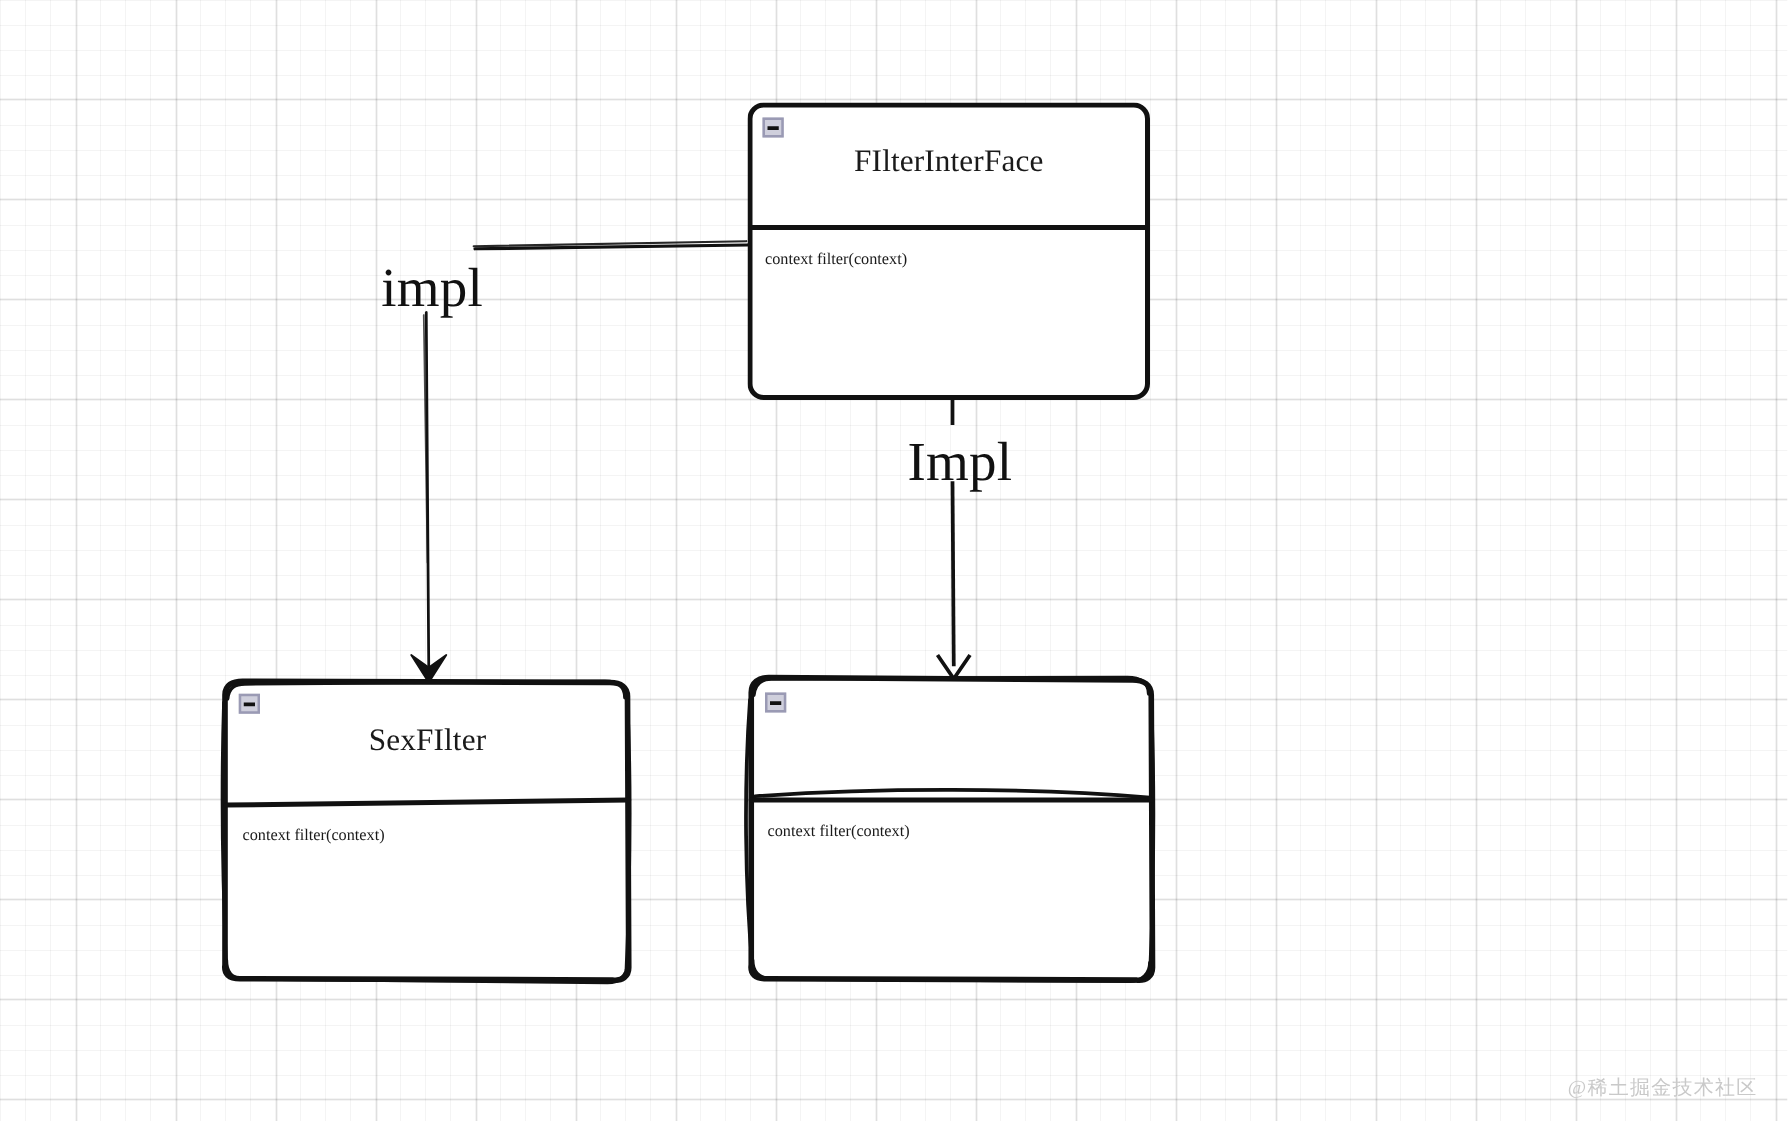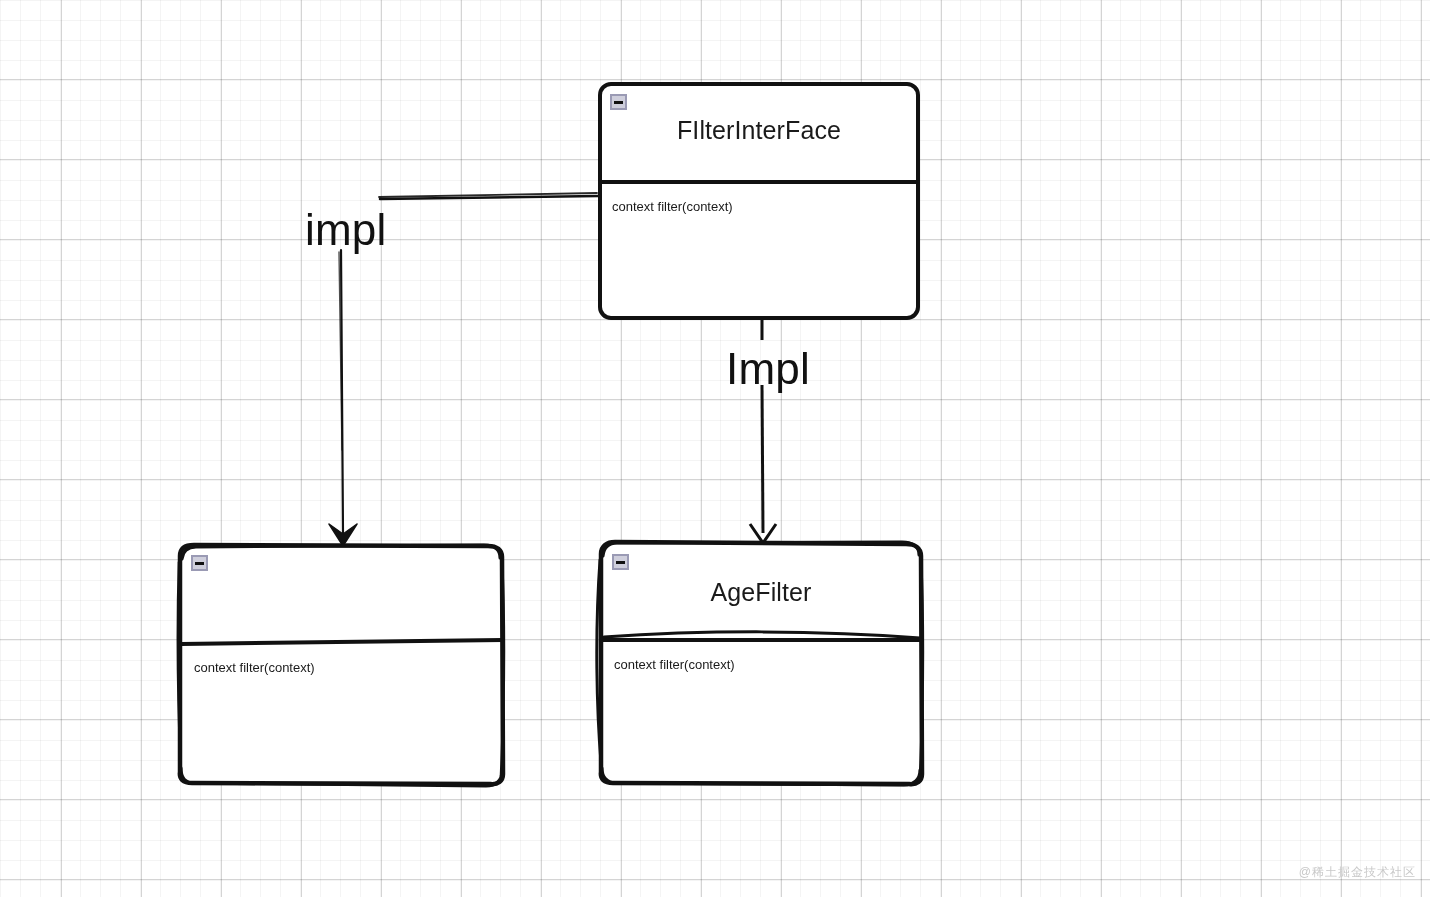--- a/index.html
+++ b/index.html
@@ -23,21 +23,21 @@
     background-size:
       20px 20px,
       20px 20px,
       80px 80px,
       80px 80px;
     background-position:
       0px 0px,
       0px 0px,
       -19px -1px,
       -19px -1px;
-    font-family: Liberation Sans, sans-serif;
+    font-family: Liberation Serif, serif;
   }
 
   #edges {
     position: absolute;
     left: 0;
     top: 0;
     width: 1430px;
     height: 897px;
     pointer-events: none;
   }
@@ -97,23 +97,23 @@
   .edge-label {
     position: absolute;
     font-size: 44px;
     color: #111111;
     white-space: nowrap;
     letter-spacing: 0.2px;
   }
 
   .watermark {
     position: absolute;
-    right: 14px;
+    right: 24px;
     bottom: 16px;
-    font-size: 12px;
+    font-size: 16px;
     color: #c9c9c9;
     white-space: nowrap;
     letter-spacing: 1px;
   }
 </style>
 </head>
 <body>
 
 <div id="canvas">
 
@@ -159,40 +159,40 @@
       <path d="M 10 23 C 11 14, 16 11, 24 11 L 312 9 C 322 9, 328 13, 328 22" fill="none" stroke="#111111" stroke-width="3" stroke-linecap="round"></path>
       <path d="M 9 232 C 9 241, 13 247, 22 247 L 314 250 C 324 250, 330 244, 330 235" fill="none" stroke="#111111" stroke-width="3" stroke-linecap="round"></path>
       <path d="M 7 26 C 5 90, 6 170, 9 236" fill="none" stroke="#111111" stroke-width="2.6" stroke-linecap="round"></path>
       <path d="M 330 24 C 333 90, 332 172, 329 240" fill="none" stroke="#111111" stroke-width="2.6" stroke-linecap="round"></path>
 
       <path d="M 9 108 L 331 104" stroke="#111111" stroke-width="4" fill="none" stroke-linecap="round"></path>
     </svg>
     <span class="collapse-icon" style="left:19px; top:19px;">
         <i></i>
       </span>
+    <div class="class-name" style="top:43px;">SexFIlter</div>
     <div class="method-text" style="left:22px; top:124px;">context filter(context)</div>
   </div>
 
   <div class="uml-box" style="left:592px; top:534px; width:338px; height:260px;">
     <svg class="box-svg" viewBox="0 0 338 260" preserveAspectRatio="none" xmlns="http://www.w3.org/2000/svg">
       <path d="M 9 20 C 9 12, 15 8, 23 8 L 314 10 C 323 10, 329 14, 329 22
                L 330 240 C 330 247, 325 251, 317 250 L 21 249
                C 12 249, 8 245, 9 238 Z" fill="#ffffff" stroke="#111111" stroke-width="4.5" stroke-linejoin="round"></path>
       <path d="M 11 22 C 12 13, 17 9, 25 9 L 310 8 C 320 8, 327 12, 327 21" fill="none" stroke="#111111" stroke-width="3" stroke-linecap="round"></path>
       <path d="M 10 234 C 10 243, 15 249, 24 249 L 312 251 C 322 251, 328 245, 328 236" fill="none" stroke="#111111" stroke-width="3" stroke-linecap="round"></path>
       <path d="M 8 26 C 3 95, 4 175, 10 240" fill="none" stroke="#111111" stroke-width="3" stroke-linecap="round"></path>
       <path d="M 329 24 C 332 95, 331 175, 328 242" fill="none" stroke="#111111" stroke-width="2.6" stroke-linecap="round"></path>
 
       <path d="M 9 106 L 330 106" stroke="#111111" stroke-width="4" fill="none" stroke-linecap="round"></path>
       <path d="M 12 103 C 110 96, 230 96, 328 104" stroke="#111111" stroke-width="3" fill="none" stroke-linecap="round"></path>
     </svg>
     <span class="collapse-icon" style="left:20px; top:20px;">
         <i></i>
       </span>
-    <div class="class-name" style="top:44px;">AgeFilter</div>
     <div class="method-text" style="left:22px; top:123px;">context filter(context)</div>
   </div>
 
   <div class="edge-label" style="left:305px; top:205px;">impl</div>
 
   <div class="edge-label" style="left:726px; top:344px;">Impl</div>
 
   <div class="watermark">@稀土掘金技术社区</div>
 
 </div>

